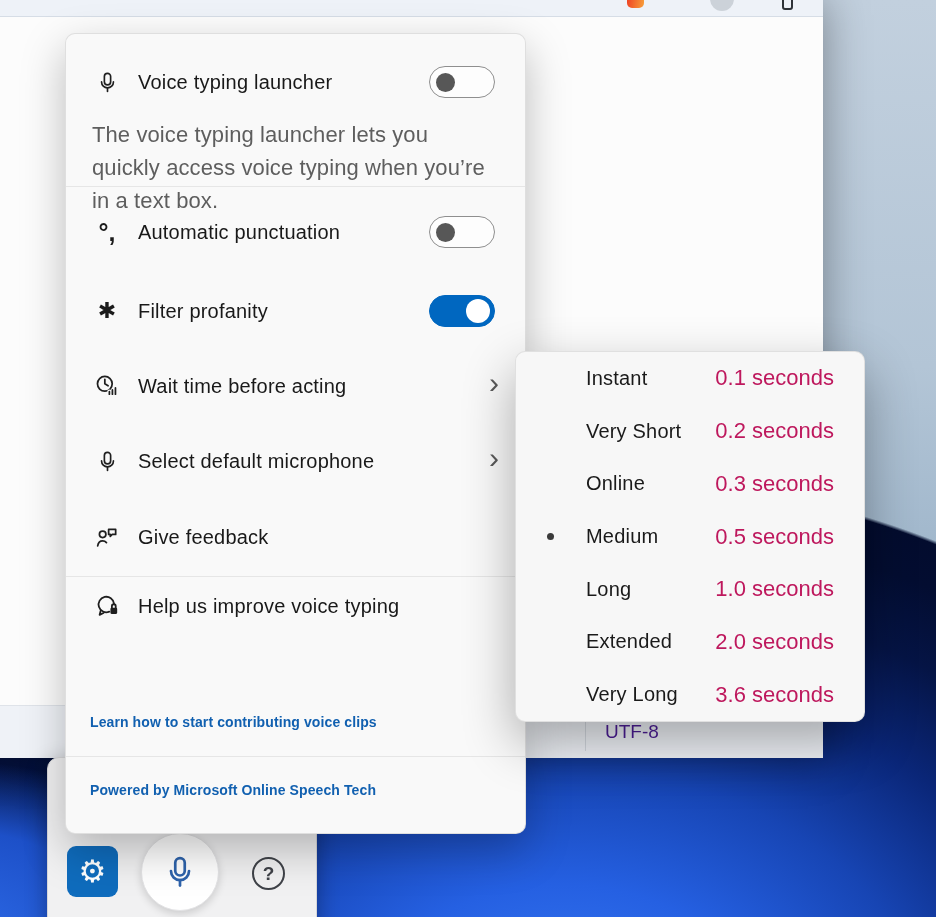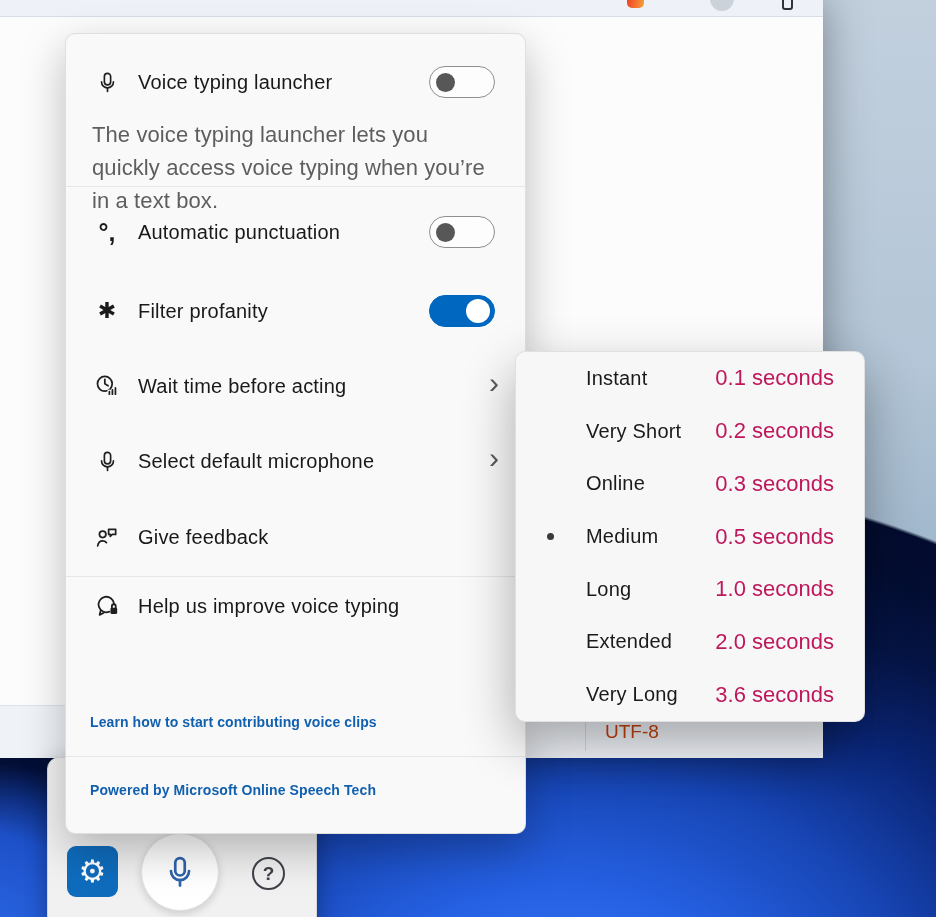--- a/index.html
+++ b/index.html
@@ -27,21 +27,21 @@
     border-radius:5px; background:linear-gradient(100deg,#ee3d23,#f7a03a); }
   .avatar-blob { position:absolute; left:710px; top:-13px; width:24px; height:24px;
     border-radius:50%; background:#ccd2d9; }
   .square-blob { position:absolute; left:782px; top:-6px; width:11px; height:16px;
     border:2px solid #2f3338; border-radius:3px; }
   .statusbar {
     position:absolute; left:0; top:705px; right:0; height:53px;
     background:#eff2f7; border-top:1px solid #dfe3e9;
   }
   .statusbar .vdiv { position:absolute; left:585px; top:8px; width:1px; height:37px; background:#d3d8df; }
-  .statusbar .enc { position:absolute; left:605px; top:0; line-height:52px; font-size:19px; color:#c2410c; }
+  .statusbar .enc { position:absolute; left:605px; top:0; line-height:52px; font-size:19px; color:#4c1d95; }
 
   
   .voice-toolbar {
     position:absolute; left:47px; top:757px; width:270px; height:175px;
     background:#f1f1f2; border:1px solid #d7d7d9; border-radius:12px;
     box-shadow:0 6px 22px rgba(0,0,0,.32);
   }
   .gear-btn {
     position:absolute; left:19px; top:88px; width:51px; height:51px;
     background:#0f6cbd; border-radius:9px; color:#fff;

